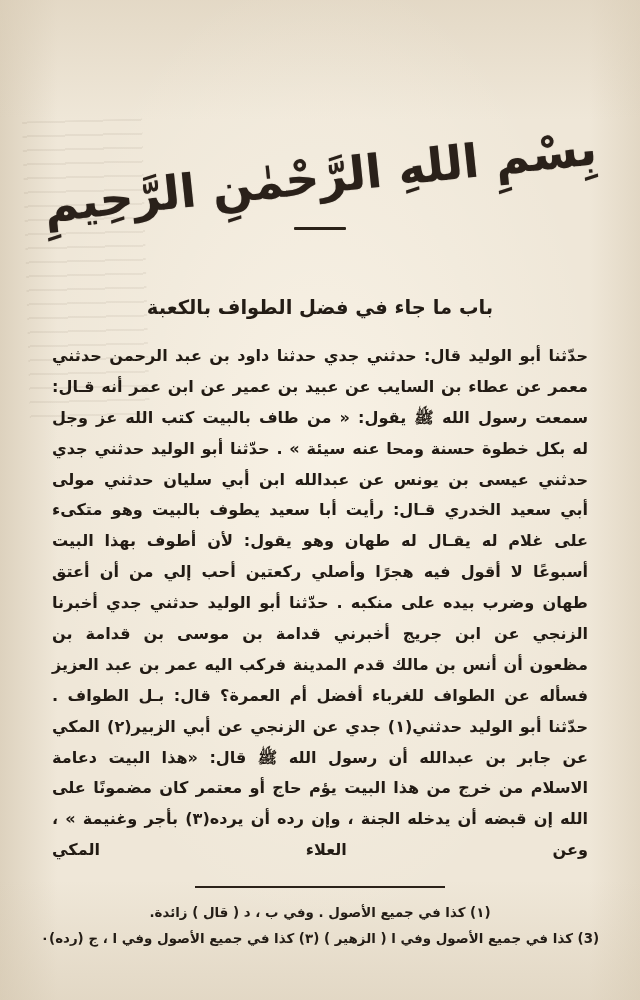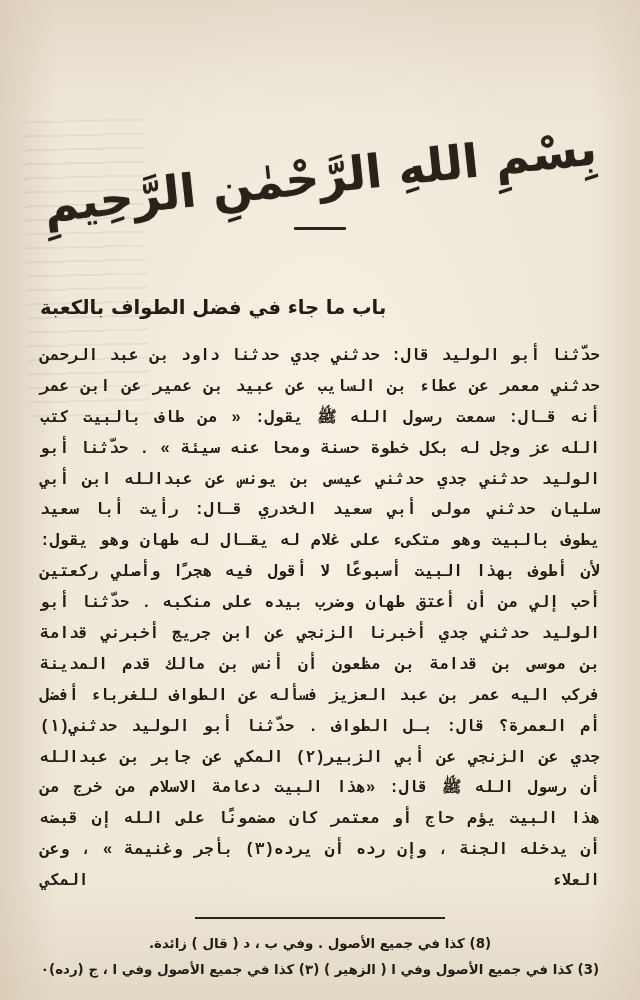--- a/index.html
+++ b/index.html
@@ -61,41 +61,40 @@
     line-height: 1.2;
   }
   .rule {
     width: 52px;
     height: 3px;
     background: #2b2219;
     margin: 22px auto 0 auto;
     border-radius: 1px;
   }
   .chapter-title {
-    text-align: left;
+    text-align: center;
     font-size: 19.5px;
     font-weight: 700;
     color: #231c15;
     margin-top: 26px;
     letter-spacing: 0px;
   }
   .body-text {
     margin-top: 22px;
     font-size: 16.1px;
     line-height: 1.92;
     text-align: justify;
     text-align-last: justify;
     color: #221b14;
     font-weight: 600;
     word-spacing: 1px;
   }
   .body-text p {
-    margin: 0;
+    margin: 12px;
     text-indent: 0;
-    font-family: Liberation Mono, monospace;
   }
   .footnote-rule {
     width: 250px;
     height: 2px;
     background: #2b2219;
     margin: 20px auto 0 0;
     margin-right: 155px;
   }
   .footnotes {
     margin-top: 12px;
@@ -124,17 +123,17 @@
 
   <div class="chapter-title">باب ما جاء في فضل الطواف بالكعبة</div>
 
   <div class="body-text">
     <p>حدّثنا أبو الوليد قال: حدثني جدي حدثنا داود بن عبد الرحمن حدثني معمر عن عطاء بن السايب عن عبيد بن عمير عن ابن عمر أنه قـال: سمعت رسول الله ﷺ يقول: « من طاف بالبيت كتب الله عز وجل له بكل خطوة حسنة ومحا عنه سيئة » . حدّثنا أبو الوليد حدثني جدي حدثني عيسى بن يونس عن عبدالله ابن أبي سليان حدثني مولى أبي سعيد الخدري قـال: رأيت أبا سعيد يطوف بالبيت وهو متكىء على غلام له يقـال له طهان وهو يقول: لأن أطوف بهذا البيت أسبوعًا لا أقول فيه هجرًا وأصلي ركعتين أحب إلي من أن أعتق طهان وضرب بيده على منكبه . حدّثنا أبو الوليد حدثني جدي أخبرنا الزنجي عن ابن جريج أخبرني قدامة بن موسى بن قدامة بن مظعون أن أنس بن مالك قدم المدينة فركب اليه عمر بن عبد العزيز فسأله عن الطواف للغرباء أفضل أم العمرة؟ قال: بـل الطواف . حدّثنا أبو الوليد حدثني(١) جدي عن الزنجي عن أبي الزبير(٢) المكي عن جابر بن عبدالله أن رسول الله ﷺ قال: «هذا البيت دعامة الاسلام من خرج من هذا البيت يؤم حاج أو معتمر كان مضمونًا على الله إن قبضه أن يدخله الجنة ، وإن رده أن يرده(٣) بأجر وغنيمة » ، وعن العلاء المكي</p>
   </div>
 
   <div class="footnote-rule"></div>
 
   <div class="footnotes">
-    <div>(8) كذا في جميع الأصول . وفي ب ، د ( قال ) زائدة.</div>
+    <div>(١) كذا في جميع الأصول . وفي ب ، د ( قال ) زائدة.</div>
     <div>(3) كذا في جميع الأصول وفي ا ( الزهير ) (٣) كذا في جميع الأصول وفي ا ، ج (رده)٠</div>
   </div>
 
 </div>
 
 </body></html>

